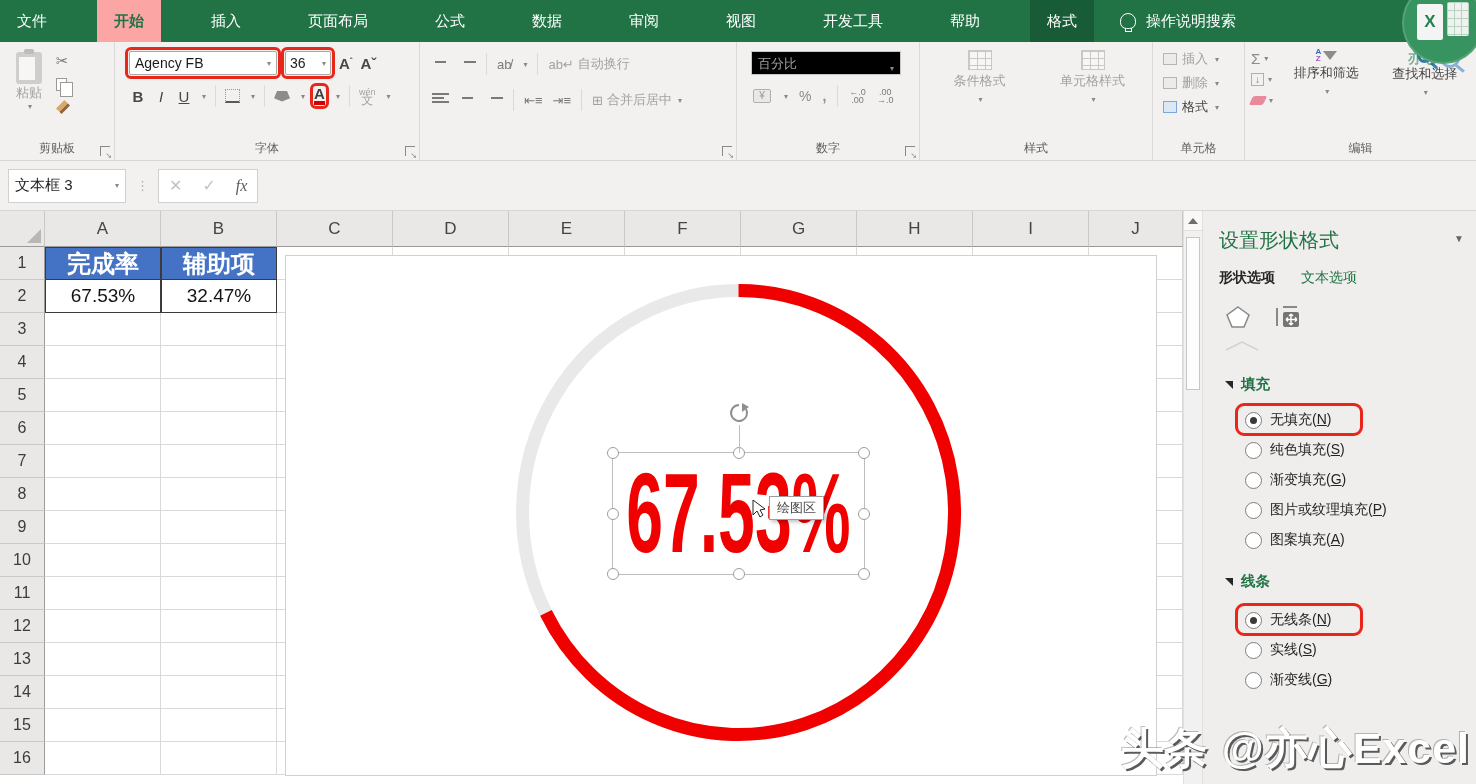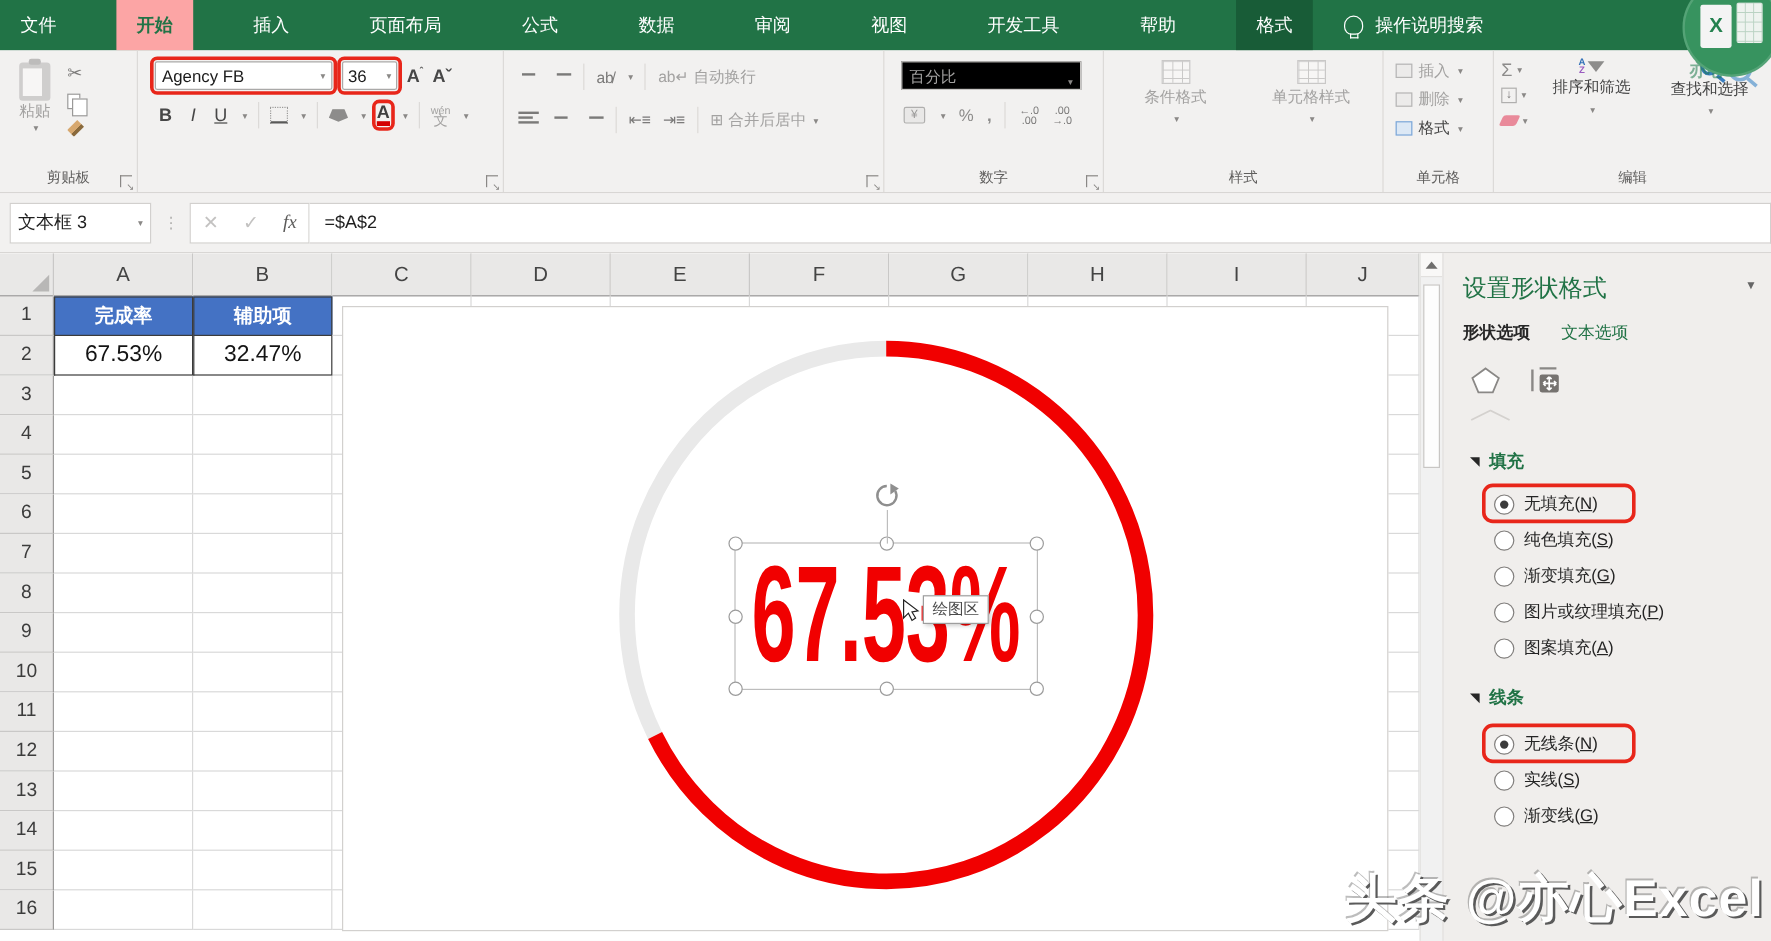--- a/index.html
+++ b/index.html
@@ -134,21 +134,21 @@
   .gridwrap { position:relative; width:1183px; height:100%; background:#fff; overflow:hidden; }
   .hrow { display:flex; height:36px; }
   .corner { width:45px; height:36px; background:#e9e8e7; border-right:1px solid #c9c8c7; border-bottom:1px solid #9b9a99; position:relative; }
   .corner:after { content:""; position:absolute; right:3px; bottom:3px; border-style:solid; border-width:0 0 14px 14px; border-color:transparent transparent #b8b7b6 transparent; }
   .chead { background:#e9e8e7; border-right:1px solid #c9c8c7; border-bottom:1px solid #9b9a99;
     display:flex; align-items:center; justify-content:center; font-size:17px; color:#444; }
   .rowline { display:flex; height:33px; }
   .rhead { width:45px; background:#e9e8e7; border-right:1px solid #9b9a99; border-bottom:1px solid #c9c8c7;
     display:flex; align-items:center; justify-content:center; font-size:16px; color:#3c3c3c; }
   .cell { border-right:1px solid #d9d9d9; border-bottom:1px solid #d9d9d9; display:flex; align-items:center; justify-content:center; }
-  .cell.blue { background:#4472c4; color:#fff; font-weight:bold; font-size:16px; border:1px solid #3b3b3b; }
+  .cell.blue { background:#4472c4; color:#fff; font-weight:bold; font-size:24px; border:1px solid #3b3b3b; }
   .cell.val { font-size:19px; color:#141414; border-left:1px solid #3b3b3b; border-right:1px solid #3b3b3b; border-bottom:1px solid #3b3b3b; }
 
   
   .chart { position:absolute; left:285px; top:44px; width:872px; height:521px; background:#fff; border:1px solid #d2d0ce; }
   .sel { position:absolute; left:326px; top:196px; width:253px; height:123px; border:1px solid #bdbdbd; }
   .hnd { position:absolute; width:12px; height:12px; border-radius:50%; background:#fff; border:1px solid #9c9c9c; }
   .rot-line { position:absolute; left:50%; top:-28px; width:1px; height:28px; background:#bdbdbd; }
   .rot { position:absolute; left:calc(50% - 12px); top:-52px; }
   .bignum { position:absolute; inset:0; display:flex; align-items:center; justify-content:center; overflow:visible; }
   .bignum span { font-size:114px; font-weight:bold; color:#f10000; transform:scaleX(.58); line-height:.85; white-space:nowrap; }
@@ -266,20 +266,21 @@
         <span>A</span><span class="bar"></span>
       </span>
         <span class="dd">▾</span>
       <span class="grp-sep"></span>
       <span class="phon gray">
         <span>wén</span><br>
         <span class="b">文</span>
       </span>
         <span class="dd">▾</span>
     </div>
+    <div class="rgroup-label">字体</div>
     <div class="launcher"></div>
   </div>
 
   <div class="rgroup g-align">
     <div class="al-row">
       <span class="bars b-l sel">
           <i></i>
           <i></i>
           <i></i>
         </span>
@@ -419,21 +420,20 @@
   <div class="namebox">
     <span>文本框 3</span>
       <span class="dd">▾</span>
   </div>
   <span class="fdots">⋮</span>
   <div class="fbtns">
     <span class="fcancel">✕</span>
     <span class="faccept">✓</span>
     <span class="fx">fx</span>
   </div>
-  <div class="finput">=$A$2</div>
 </div>
 
 <div class="main">
   <div class="gridwrap">
     <div class="hrow" id="col-head-host">
       <div class="corner"></div>
     <div class="chead" style="width: 116px;">A</div>
         <div class="chead" style="width: 116px;">B</div>
         <div class="chead" style="width: 116px;">C</div>
         <div class="chead" style="width: 116px;">D</div>

